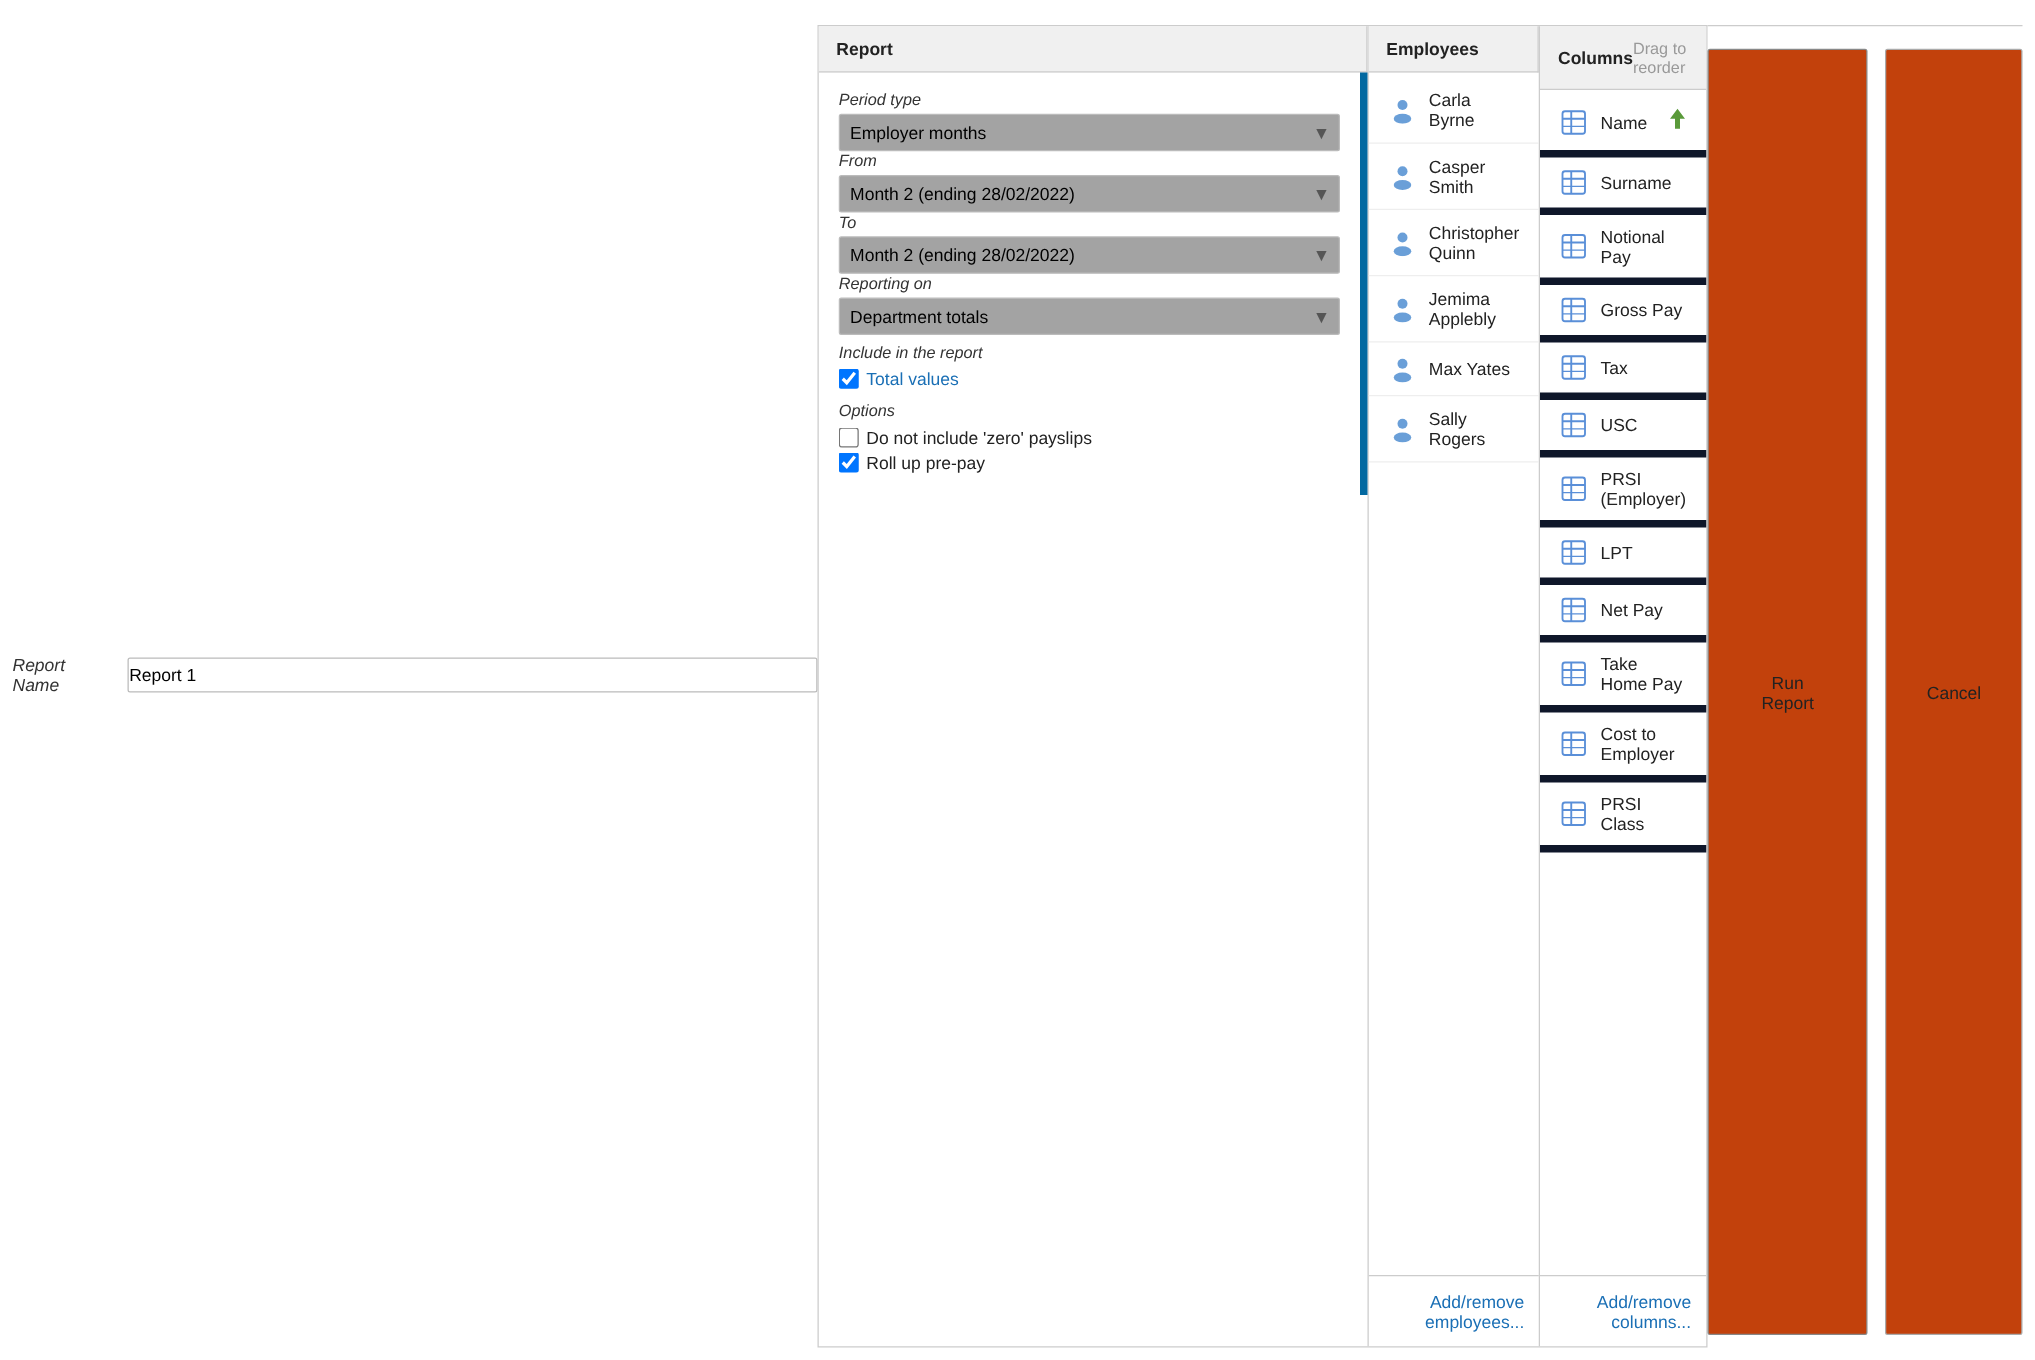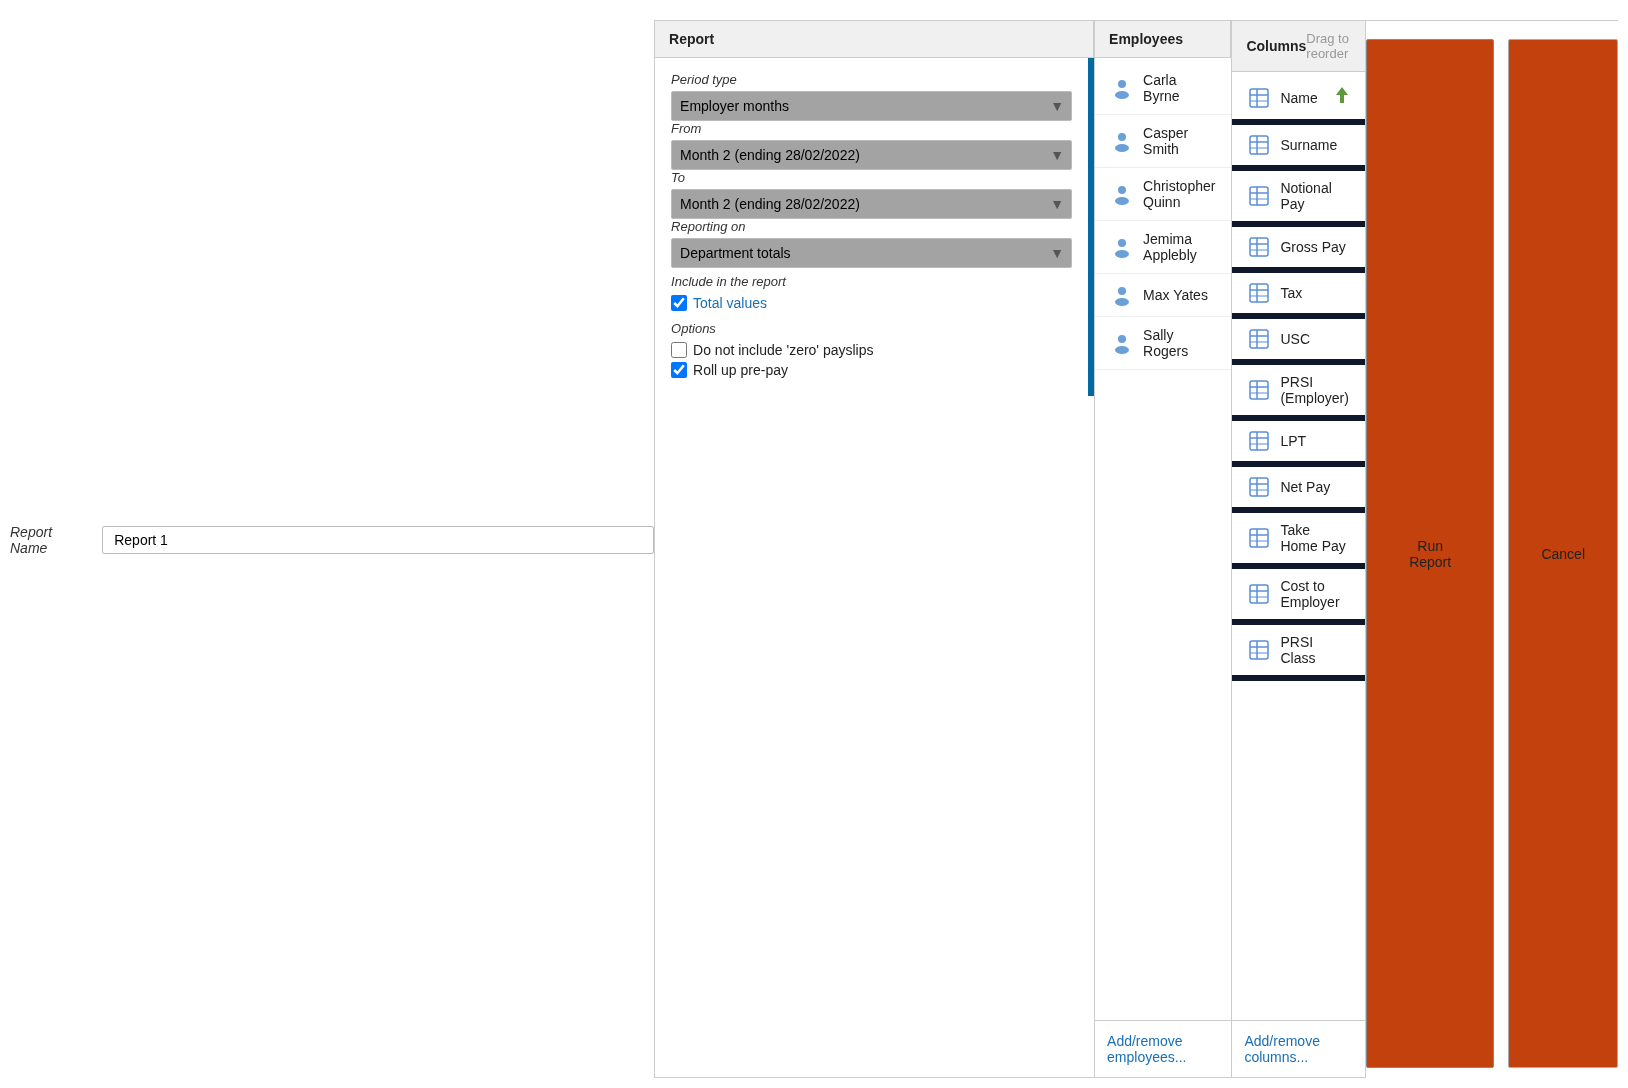--- a/index.html
+++ b/index.html
@@ -25,21 +25,21 @@
       gap: 12px;
     }
     .report-name-label {
       font-style: italic;
       color: #333;
       font-size: 14px;
     }
     .report-name-input {
       width: 572px;
       border: 1px solid #bbb;
-      padding: 5px 11px;
+      padding: 5px 0;
       font-size: 14px;
       border-radius: 2px;
       outline: none;
     }
     .main-grid {
       display: grid;
       grid-template-columns: 440px 1fr 1fr;
       border: 1px solid #ccc;
       flex: 1;
     }
@@ -130,21 +130,21 @@
       cursor: default;
     }
     .employee-icon {
       width: 22px;
       height: 22px;
       flex-shrink: 0;
     }
     .employee-name { font-size: 14px; }
     .add-link {
       display: block;
-      text-align: left;
+      text-align: right;
       color: #1a6fb5;
       padding: 12px;
       border-top: 1px solid #ccc;
       cursor: pointer;
       font-size: 14px;
       text-decoration: none;
     }
 
     .columns-col {
       display: flex;

